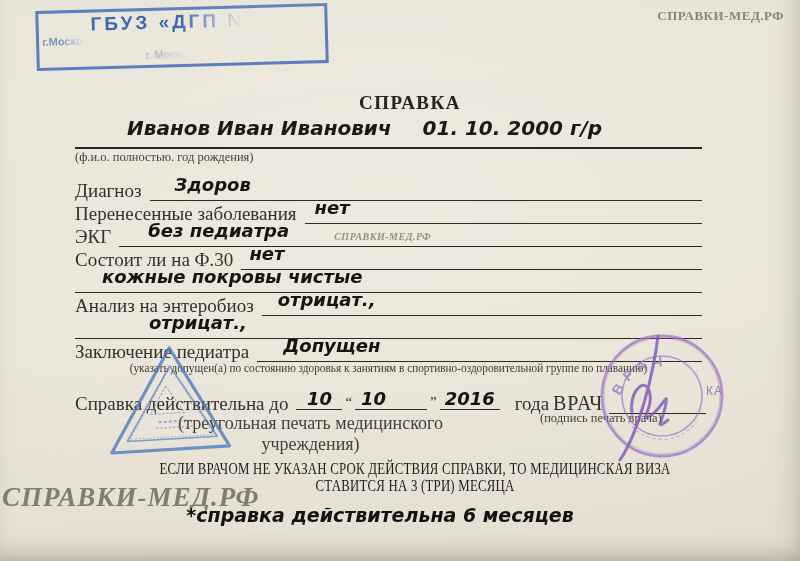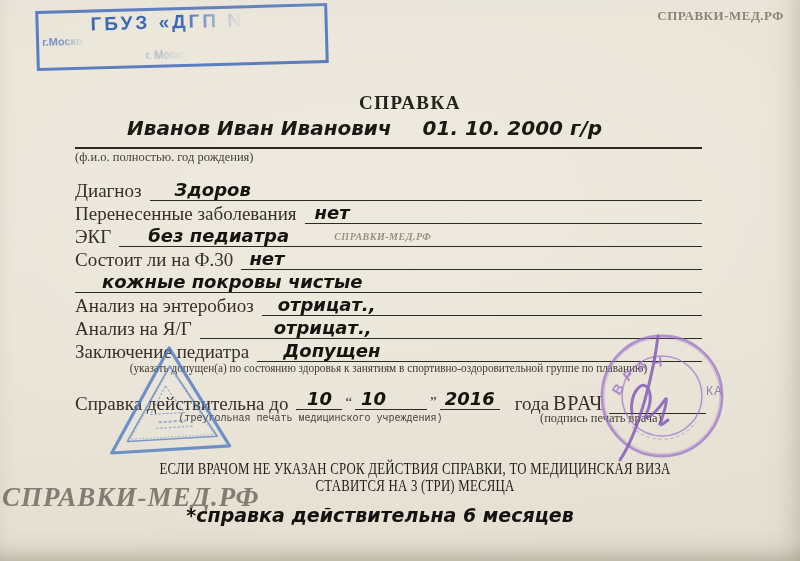--- a/index.html
+++ b/index.html
@@ -52,38 +52,38 @@
     font-weight:bold; font-style:italic; font-size:20px; color:#1c1813; white-space:nowrap;}
   .name-line .name{margin-left:52px;}
   .name-line .birth{margin-left:24px;}
   .name-caption{position:absolute; left:75px; top:150px; width:627px; 
     font-size:12.5px; color:#45403a;}
   
   .fields{position:absolute; left:75px; top:178px; width:627px;}
   .row{display:flex; align-items:flex-end; height:23px;}
   .lbl{font-size:19px; color:#35302a; padding-right:8px; white-space:nowrap; line-height:20px;}
   .line{flex:1; border-bottom:1.7px solid #2e2a24; position:relative; height:100%;
-    display:flex; align-items:flex-end;}
+    display:flex; }
   .val{font-family:"DejaVu Sans",sans-serif; font-weight:bold; font-style:italic;
     font-size:18px; color:#17130f; line-height:18px; transform:translateY(-1px); white-space:nowrap;}
   .concl-caption{position:absolute; left:75px; top:362px; width:627px; text-align:center;
     font-size:11.5px; color:#3f3a34; transform:scaleX(.98);}
   
   .validity{position:absolute; left:75px; top:388px; display:flex; align-items:flex-end; height:26px;}
   .validity .vlbl{font-size:19px; color:#35302a; line-height:21px;}
   .seg{border-bottom:1.7px solid #2e2a24; text-align:center; margin:4px 2px;
     font-family:"DejaVu Sans",sans-serif; font-weight:bold; font-style:italic; font-size:18px;
     color:#17130f; line-height:20px;}
   .seg.d{width:46px; margin-left:8px;}
   .seg.m{width:66px; text-align:left; padding-left:6px;}
   .seg.y{width:60px;}
   .q{font-size:15px; color:#35302a; line-height:24px; padding:0 1px;}
   .vsuffix{font-size:19px; color:#35302a; margin-left:13px; line-height:21px;}
   .validity-caption{position:absolute; left:138px; top:413px; width:345px; text-align:center;
-    font-size:10px; color:#45403a;font-family:Liberation Mono, monospace;}
+    font-size:18px; color:#45403a;}
   .doctor{position:absolute; left:553px; top:388px; display:flex; align-items:flex-end; height:26px;}
   .doctor .vlbl{font-size:20px; color:#35302a; letter-spacing:1px; line-height:21px;}
   .doc-line{width:97px; border-bottom:1.7px solid #2e2a24; margin-left:6px; height:100%;}
   .doctor-caption{position:absolute; left:540px; top:411px; width:178px; text-align:left;
     font-size:12.5px; color:#45403a;}
   
   .tri-stamp{position:absolute; left:100px; top:342px; opacity:.85; transform:rotate(-2deg); pointer-events:none;}
   .round-stamp{position:absolute; left:588px; top:322px; opacity:.85; pointer-events:none;}
   .stamp-frag{position:absolute; left:706px; top:384px; font-family:"Liberation Sans",sans-serif;
     font-size:12px; color:rgba(140,115,170,.9); letter-spacing:1px;}
@@ -147,21 +147,20 @@
           <span class="val" style="margin-left:27px">кожные покровы чистые</span>
         </span>
     </div>
     <div class="row">
       <span class="lbl">Анализ на энтеробиоз</span>
       <span class="line">
           <span class="val" style="margin-left:16px">отрицат.,</span>
         </span>
     </div>
     <div class="row">
-      <span class="lbl">Анализ на Я/Г</span>
       <span class="line">
           <span class="val" style="margin-left:74px">отрицат.,</span>
         </span>
     </div>
     <div class="row">
       <span class="lbl">Заключение педиатра</span>
       <span class="line">
           <span class="val" style="margin-left:26px">Допущен</span>
         </span>
     </div>

